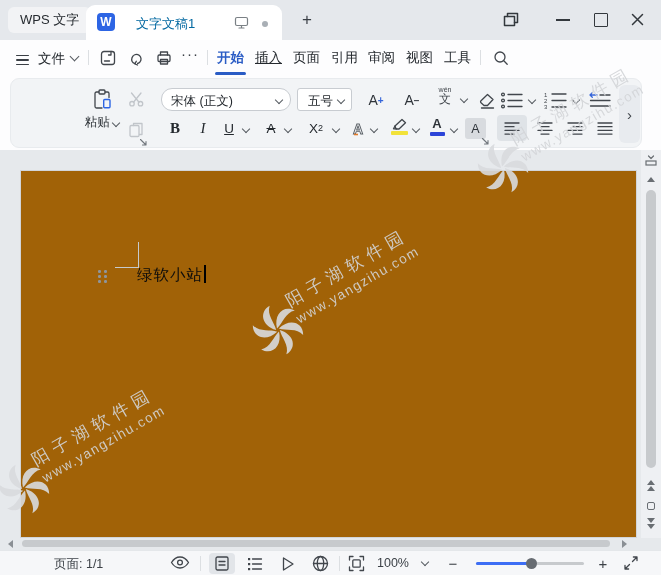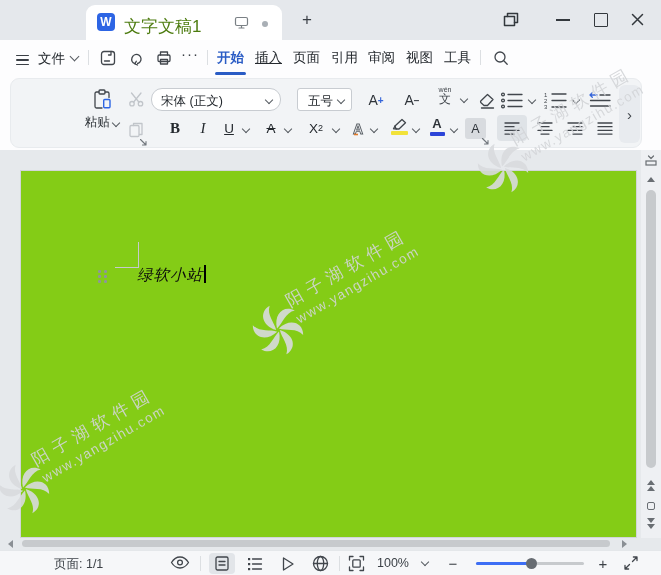--- a/index.html
+++ b/index.html
@@ -13,21 +13,21 @@
   .chev.sm{width:5px;height:5px;}
   .ctr{display:flex;align-items:center;justify-content:center;}
 
   
   #tabbar{left:0;top:0;width:661px;height:40px;background:#e5e8ec;}
   #wps-pill{left:8px;top:7px;height:26px;padding:0 12px;border-radius:6px;background:#f2f3f5;
             font-size:13px;line-height:26px;color:#262b30;}
   #doctab{left:86px;top:5px;width:196px;height:35px;background:#fff;border-radius:9px 9px 0 0;}
   #wicon{left:11px;top:8px;width:18px;height:18px;border-radius:4px;background:#2d65e4;color:#fff;
          font-size:12px;font-weight:bold;}
-  #doctitle{left:38px;top:10px;font-size:17px;color:#4d7c0f;}
+  #doctitle{left:50px;top:10px;font-size:13px;color:#0369a1;}
   #tabdot{left:176px;top:16px;width:6px;height:6px;border-radius:50%;background:#a9afb5;}
   #newtab{left:296px;top:9px;width:22px;height:22px;font-size:17px;color:#3a3f45;}
   #minbtn{left:556px;top:19px;width:14px;height:2px;background:#33383d;}
   #maxbtn{left:594px;top:13px;width:12px;height:12px;border:1.4px solid #33383d;border-radius:1px;}
 
   
   #menubar{left:0;top:40px;width:661px;height:36px;background:#fdfdfe;}
   .mline{width:13px;height:1.6px;background:#3a3f45;margin:2.8px 0;border-radius:1px;}
   .vdiv{width:1px;height:15px;background:#dcdfe2;}
   .mtab{position:absolute;top:9px;font-size:13.5px;color:#24292e;cursor:default;}
@@ -44,21 +44,21 @@
   .ybar{width:17px;height:4px;background:#f2e239;border-radius:1px;}
   .bbar{width:15px;height:4px;background:#2c45d8;border-radius:1px;}
   #shade{background:#d8dbdf;border-radius:3px;font-size:12.5px;color:#2f343a;}
   #expand{background:#e8ebef;border-radius:6px;font-size:15px;color:#41464c;}
   .py span{display:block;text-align:center;color:#41464c;}
   .pym{font-size:7px;line-height:7px;}
   .pyc{font-size:12px;line-height:12px;}
 
   
   #docarea{left:0;top:150px;width:661px;height:400px;background:#e6e9ec;}
-  #page{left:20px;top:20px;width:617px;height:368px;background:#84cc16;border:1px solid #d2d5d9;box-sizing:border-box;font-style:italic;}
+  #page{left:20px;top:20px;width:617px;height:368px;background:#a16207;border:1px solid #d2d5d9;box-sizing:border-box;}
   .mark{background:#c6cacd;}
   #handle{display:grid;grid-template-columns:repeat(2,4px);grid-auto-rows:5px;column-gap:2px;}
   #handle i{width:2.5px;height:2.5px;background:#8f969c;border-radius:50%;}
   #ptext{font-family:"Liberation Serif",serif;font-size:15.5px;color:#0c0c0c;letter-spacing:1px;}
   #caret{display:inline-block;width:1.5px;height:18px;background:#000;vertical-align:-3px;margin-left:1px;}
 
   
   #vscroll{right:0;top:0;width:20px;height:388px;background:#eef0f3;}
   #vthumb{left:5px;top:40px;width:10px;height:278px;background:#c7cacd;border-radius:5px;}
   #hthumb{left:22px;top:2px;width:588px;height:7px;background:#c7cacd;border-radius:4px;}
@@ -81,20 +81,21 @@
   .wmtext{position:absolute;left:50px;top:44px;transform:rotate(-30deg);transform-origin:0 100%;white-space:nowrap;color:#d3d5d8;}
   .wml1{font-size:17px;letter-spacing:6px;line-height:22px;}
   .wml2{font-size:13.5px;letter-spacing:1.5px;line-height:18px;}
 </style>
 </head>
 <body>
 
 <div id="win">
 
   <div id="tabbar" class="abs">
+    <div id="wps-pill" class="abs">WPS 文字</div>
 
     <div id="doctab" class="abs">
       <div id="wicon" class="abs ctr">W</div>
       <div id="doctitle" class="abs">文字文稿1</div>
       <div class="abs" style="left:148px;top:11px;">
         <svg width="15" height="14">
             <rect x="1.5" y="1.5" width="12" height="8" rx="1.5" fill="none" stroke="#7a8085" stroke-width="1.2"></rect>
             <path d="M7.5 9.5V12M5 12h5" fill="none" stroke="#7a8085" stroke-width="1.2" stroke-linecap="round"></path>
           </svg>
       </div>
@@ -193,21 +194,21 @@
             <path class="sic" d="M5.7 11 13 2M10.8 11 3.5 2"></path>
           </svg>
       </div>
       <div class="abs ctr dis" style="left:112px;top:38px;width:26px;height:24px;">
         <svg width="16" height="17">
             <rect class="sic" x="2" y="4.5" width="9" height="11" rx="1.2"></rect>
             <path class="sic" d="M5.5 4.5v-2H14v11h-2.5"></path>
           </svg>
       </div>
 
-      <div class="abs combo" style="left:140px;top:9px;width:130px;height:23px;border-radius:11px;">
+      <div class="abs combo" style="left:150px;top:9px;width:130px;height:23px;border-radius:11px;">
         <span class="abs" style="left:9px;top:4px;">宋体 (正文)</span>
         <span class="abs chev sm" style="right:8px;top:8px;"></span>
       </div>
       <div class="abs combo" style="left:286px;top:9px;width:55px;height:23px;">
         <span class="abs" style="left:10px;top:4px;">五号</span>
         <span class="abs chev sm" style="right:7px;top:8px;"></span>
       </div>
       <div class="abs ctr" style="left:350px;top:9px;width:30px;height:24px;">
         <span class="glyph">A</span>
           <sup style="color:#3464d9;font-size:10px;font-weight:bold;">+</sup>

